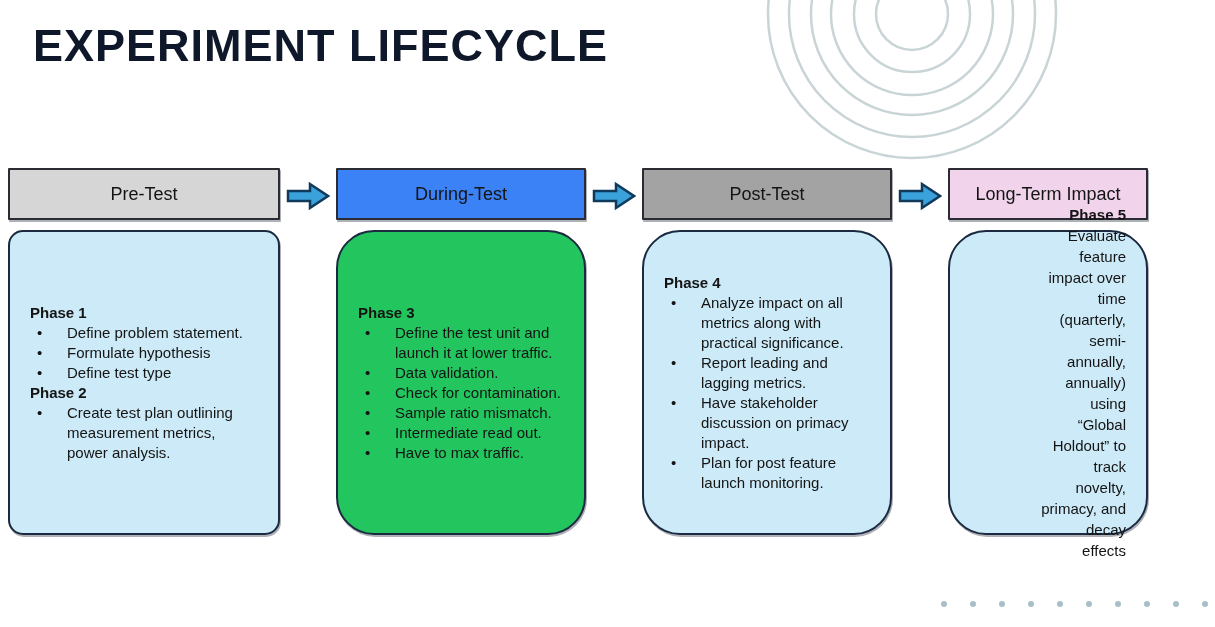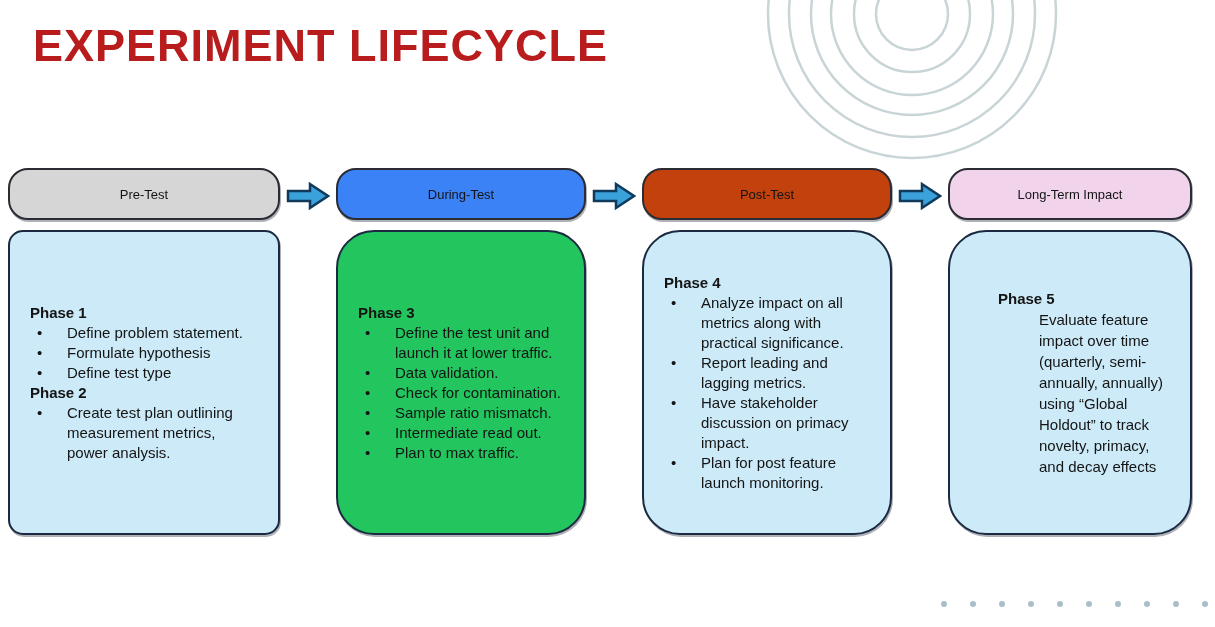--- a/index.html
+++ b/index.html
@@ -29,32 +29,32 @@
   }
   .flow {
     position: absolute;
     left: 8px; top: 168px;
     width: 1192px;
     display: flex;
     align-items: flex-start;
   }
   .stage-col { width: 250px; flex: none; display: flex; flex-direction: column; }
   .flow > .stage-col:first-child { width: 272px; }
-  .flow > .stage-col:last-child  { width: 244px; }
+  .flow > .stage-col:last-child  { width: 200px; text-align: right; }
   .arrow-gap {
     width: 56px; flex: none;
     display: flex; justify-content: center;
     padding-top: 13px;
   }
   .stage-header {
     height: 48px;
     border: 2px solid #2b2b33;
-    border-radius: 20px;
+    border-radius: 1px;
     display: flex; align-items: center; justify-content: center;
-    font-size: 13px;
+    font-size: 18px;
     box-shadow: 1px 2px 0 rgba(26,32,51,0.35);
   }
   .stage-card {
     margin-top: 10px;
     height: 301px;
     border: 2px solid #c2410c;
     border-radius: 38px;
     background: #cdeaf8;
     padding: 0 20px;
     display: flex; flex-direction: column; justify-content: center;
@@ -70,21 +70,21 @@
   .dots-row {
     position: absolute;
     left: 941px; top: 601px;
     display: flex; gap: 23px;
   }
   .dot { width: 6px; height: 6px; border-radius: 50%; }
 </style>
 </head>
 <body>
 
-<h1 class="page-title" style="color: #b91c1c;">EXPERIMENT LIFECYCLE</h1>
+<h1 class="page-title" style="color: #0f172a;">EXPERIMENT LIFECYCLE</h1>
 
 <svg class="decor-rings" viewBox="0 0 320 170">
     <circle cx="157" cy="14" r="36" fill="none" stroke="#c9d4d7" stroke-width="2.5"></circle>
     <circle cx="157" cy="14" r="58" fill="none" stroke="#c9d4d7" stroke-width="2.5"></circle>
     <circle cx="157" cy="14" r="81" fill="none" stroke="#c9d4d7" stroke-width="2.5"></circle>
     <circle cx="157" cy="14" r="101" fill="none" stroke="#c9d4d7" stroke-width="2.5"></circle>
     <circle cx="157" cy="14" r="123" fill="none" stroke="#c9d4d7" stroke-width="2.5"></circle>
     <circle cx="157" cy="14" r="144" fill="none" stroke="#c9d4d7" stroke-width="2.5"></circle>
   </svg>
 
@@ -136,31 +136,31 @@
         <div class="bullet-row">
           <span class="bullet-glyph">•</span>
           <span class="bullet-text">Sample ratio mismatch.</span>
         </div>
         <div class="bullet-row">
           <span class="bullet-glyph">•</span>
           <span class="bullet-text">Intermediate read out.</span>
         </div>
         <div class="bullet-row">
           <span class="bullet-glyph">•</span>
-          <span class="bullet-text">Plan to max traffic.</span>
+          <span class="bullet-text">Have to max traffic.</span>
         </div>
       </div>
     </div>
     <div class="arrow-gap">
       <svg width="44" height="30" viewBox="0 0 44 30">
         <path d="M2 10 H24 V3 L42 15 L24 27 V20 H2 Z" fill="#3ba1da" stroke="#0f3a5c" stroke-width="2.5" stroke-linejoin="miter"></path>
       </svg>
     </div>
     <div class="stage-col">
-      <div class="stage-header" style="background: #c2410c; border-color: rgb(43, 43, 51);">Post-Test</div>
+      <div class="stage-header" style="background: #a3a3a3; border-color: rgb(43, 43, 51);">Post-Test</div>
       <div class="stage-card" style="background: rgb(205, 234, 248); border-color: rgb(27, 42, 65);">
         <div class="phase-heading">Phase 4</div>
         <div class="bullet-row">
           <span class="bullet-glyph">•</span>
           <span class="bullet-text">Analyze impact on all metrics along with practical significance.</span>
         </div>
         <div class="bullet-row">
           <span class="bullet-glyph">•</span>
           <span class="bullet-text">Report leading and lagging metrics.</span>
         </div>

